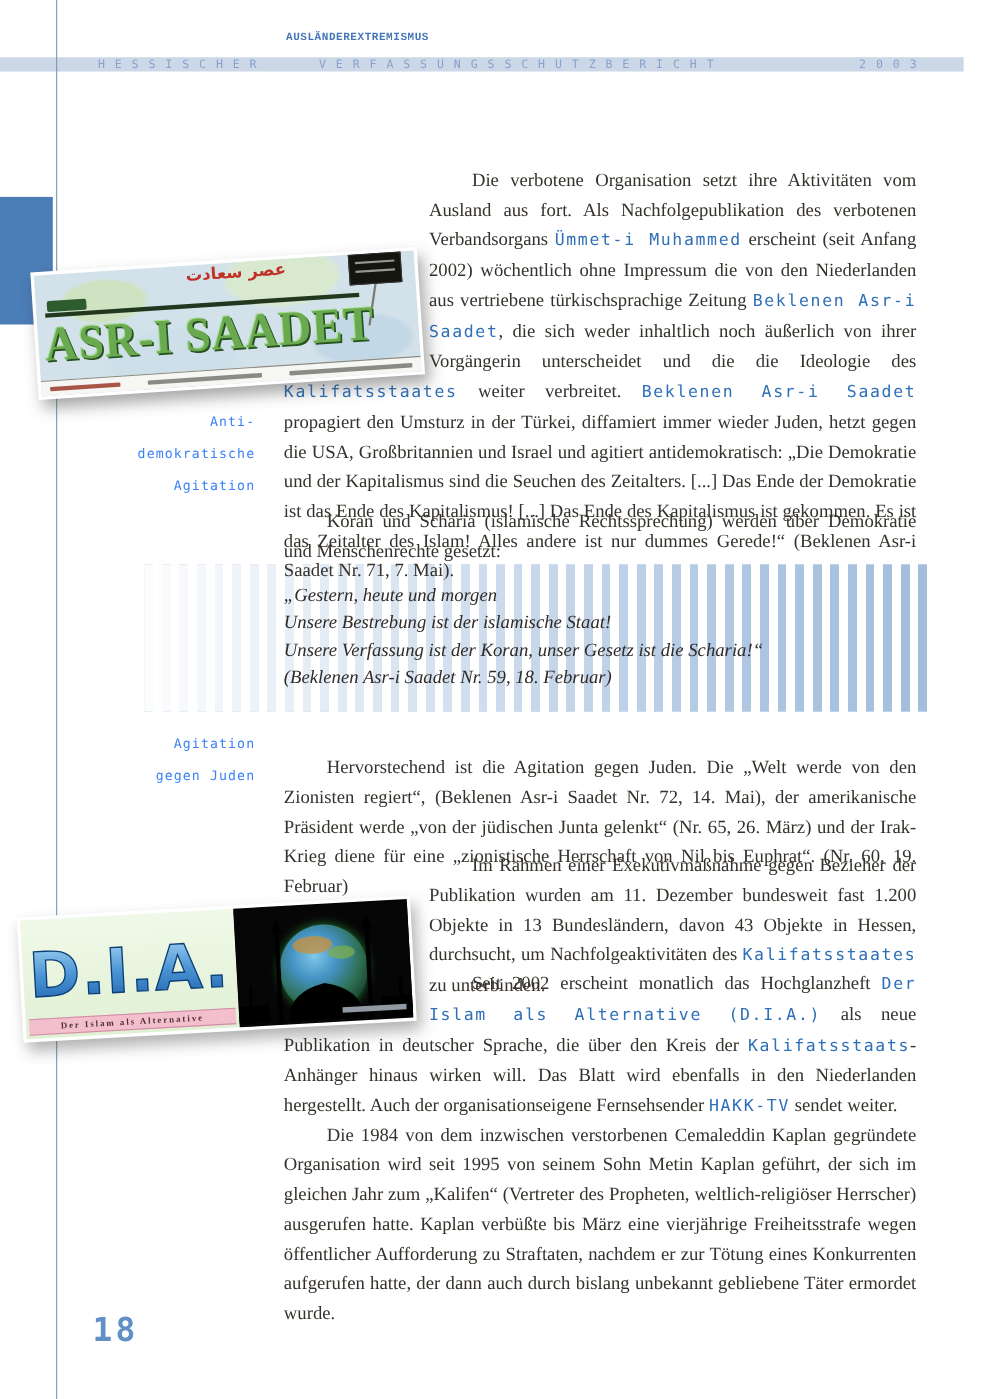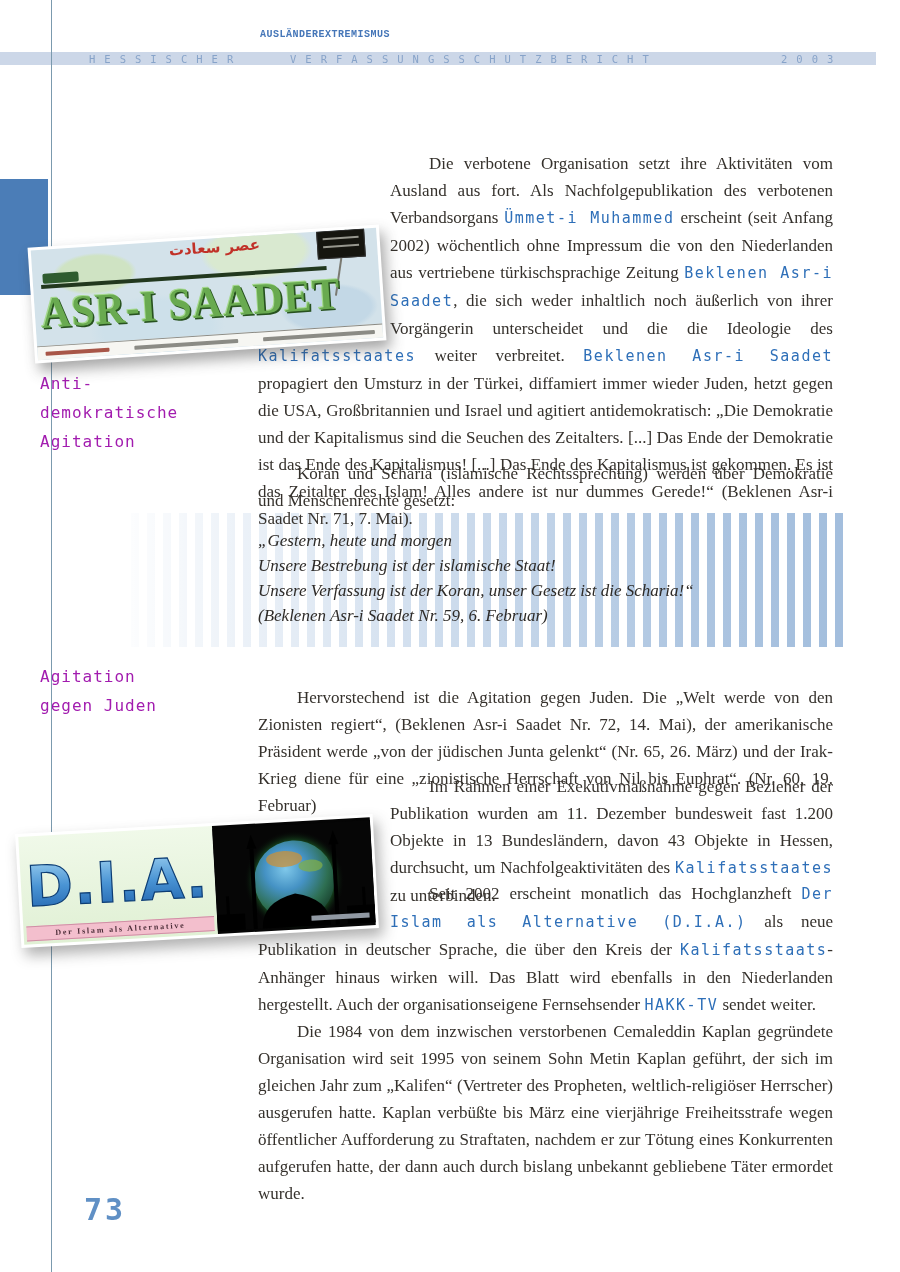--- a/index.html
+++ b/index.html
@@ -51,23 +51,23 @@
   .wrap-spacer{float:left;width:132px;}
   .f1{height:108px;margin-top:81px;}
   .f4{height:58px;margin-top:54px;}
   .f5{height:56px;}
   .term{
     font-family:"DejaVu Sans Mono",monospace;font-size:15px;
     letter-spacing:1.5px;color:var(--accent-blue,#2e6fb8);
   }
   
   .margin-label{
-    position:absolute;left:40px;width:192px;
-    font-family:"DejaVu Sans Mono",monospace;font-size:16px;
-    line-height:29px;letter-spacing:1px;color:#a21caf;
+    position:absolute;left:40px;width:192px;text-align:right;
+    font-family:"DejaVu Sans Mono",monospace;font-size:12px;
+    line-height:29px;letter-spacing:1px;color:#3b82f6;
     white-space:pre-line;z-index:2;
   }
   #ml1{top:369px;} #ml2{top:662px;}
   
   .quote{
     position:absolute;left:131px;top:513px;width:713px;height:134px;z-index:1;
     background:
       linear-gradient(90deg, rgba(255,255,255,0.97) 0, rgba(255,255,255,0.8) 15%,
         rgba(255,255,255,0.45) 45%, rgba(255,255,255,0.1) 80%, rgba(255,255,255,0) 100%),
       repeating-linear-gradient(90deg, var(--stripe-blue,#a3bedd) 0 8px, #ffffff 8px 16px);
@@ -178,21 +178,21 @@
 <div id="ml2" class="margin-label">Agitation
 gegen Juden</div>
 
 <p id="p1" class="bodytext indent"><span class="wrap-spacer f1"></span><span>Die verbotene Organisation setzt ihre Aktivitäten vom Ausland aus fort. Als Nachfolgepublikation des verbotenen Verbandsorgans </span><span class="term">Ümmet-i Muhammed</span><span> erscheint (seit Anfang 2002) wöchentlich ohne Impressum die von den Niederlanden aus vertriebene türkischsprachige Zeitung </span><span class="term">Beklenen Asr-i Saadet</span><span>, die sich weder inhaltlich noch äußerlich von ihrer Vorgängerin unterscheidet und die die Ideologie des </span><span class="term">Kalifatsstaates</span><span> weiter verbreitet. </span><span class="term">Beklenen Asr-i Saadet</span><span> propagiert den Umsturz in der Türkei, diffamiert immer wieder Juden, hetzt gegen die USA, Großbritannien und Israel und agitiert antidemokratisch: „Die Demokratie und der Kapitalismus sind die Seuchen des Zeitalters. [...] Das Ende der Demokratie ist das Ende des Kapitalismus! [...] Das Ende des Kapitalismus ist gekommen. Es ist das Zeitalter des Islam! Alles andere ist nur dummes Gerede!“ (Beklenen Asr-i Saadet Nr. 71, 7. Mai).</span></p>
 <p id="p2" class="bodytext indent"><span>Koran und Scharia (islamische Rechtssprechung) werden über Demokratie und Menschenrechte gesetzt:</span></p>
 
 <div class="quote">
   <div class="quote-text">„Gestern, heute und morgen
 Unsere Bestrebung ist der islamische Staat!
 Unsere Verfassung ist der Koran, unser Gesetz ist die Scharia!“
-(Beklenen Asr-i Saadet Nr. 59, 6. Februar)</div>
+(Beklenen Asr-i Saadet Nr. 59, 18. Februar)</div>
 </div>
 
 <p id="p3" class="bodytext indent"><span>Hervorstechend ist die Agitation gegen Juden. Die „Welt werde von den Zionisten regiert“, (Beklenen Asr-i Saadet Nr. 72, 14. Mai), der amerikanische Präsident werde „von der jüdischen Junta gelenkt“ (Nr. 65, 26. März) und der Irak-Krieg diene für eine „zionistische Herrschaft von Nil bis Euphrat“. (Nr. 60, 19. Februar)</span></p>
 <p id="p4" class="bodytext indent"><span class="wrap-spacer f4"></span><span>Im Rahmen einer Exekutivmaßnahme gegen Bezieher der Publikation wurden am 11. Dezember bundesweit fast 1.200 Objekte in 13 Bundesländern, davon 43 Objekte in Hessen, durchsucht, um Nachfolgeaktivitäten des </span><span class="term">Kalifatsstaates</span><span> zu unterbinden.</span></p>
 
 <div class="dia">
   <div class="dia-left">
     <svg viewBox="0 0 193 96">
       <defs>
         <linearGradient id="dg" x1="0" y1="0" x2="0" y2="1">
@@ -239,13 +239,13 @@
         <rect x="146" y="66" width="3" height="36"></rect>
       </g>
       <rect x="94" y="92" width="58" height="5" fill="#aab4c0" opacity="0.85"></rect>
     </svg>
   </div>
 </div>
 
 <p id="p5" class="bodytext indent"><span class="wrap-spacer f5"></span><span>Seit 2002 erscheint monatlich das Hochglanzheft </span><span class="term">Der Islam als Alternative (D.I.A.)</span><span> als neue Publikation in deutscher Sprache, die über den Kreis der </span><span class="term">Kalifatsstaats</span><span>-Anhänger hinaus wirken will. Das Blatt wird ebenfalls in den Niederlanden hergestellt. Auch der organisationseigene Fernsehsender </span><span class="term">HAKK-TV</span><span> sendet weiter.</span></p>
 <p id="p6" class="bodytext indent"><span>Die 1984 von dem inzwischen verstorbenen Cemaleddin Kaplan gegründete Organisation wird seit 1995 von seinem Sohn Metin Kaplan geführt, der sich im gleichen Jahr zum „Kalifen“ (Vertreter des Propheten, weltlich-religiöser Herrscher) ausgerufen hatte. Kaplan verbüßte bis März eine vierjährige Freiheitsstrafe wegen öffentlicher Aufforderung zu Straftaten, nachdem er zur Tötung eines Konkurrenten aufgerufen hatte, der dann auch durch bislang unbekannt gebliebene Täter ermordet wurde.</span></p>
 
-<div class="page-number">73</div>
+<div class="page-number">18</div>
 
 </body></html>

